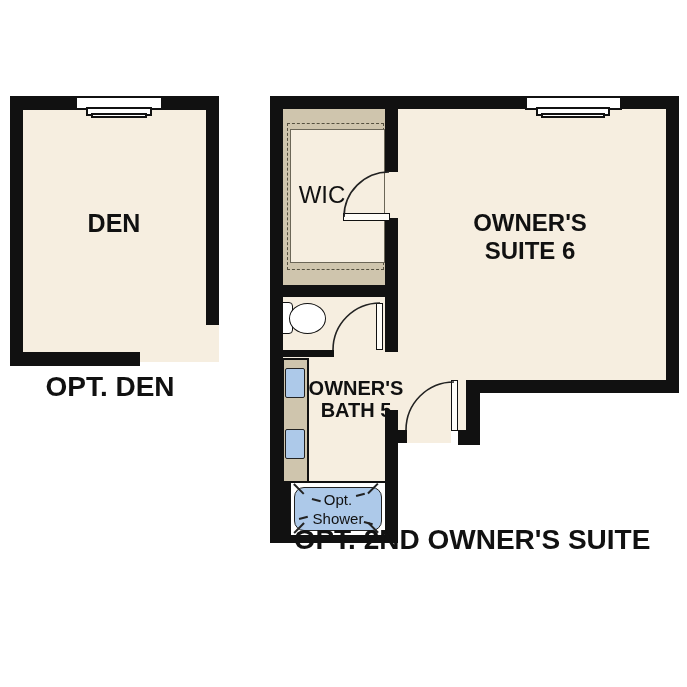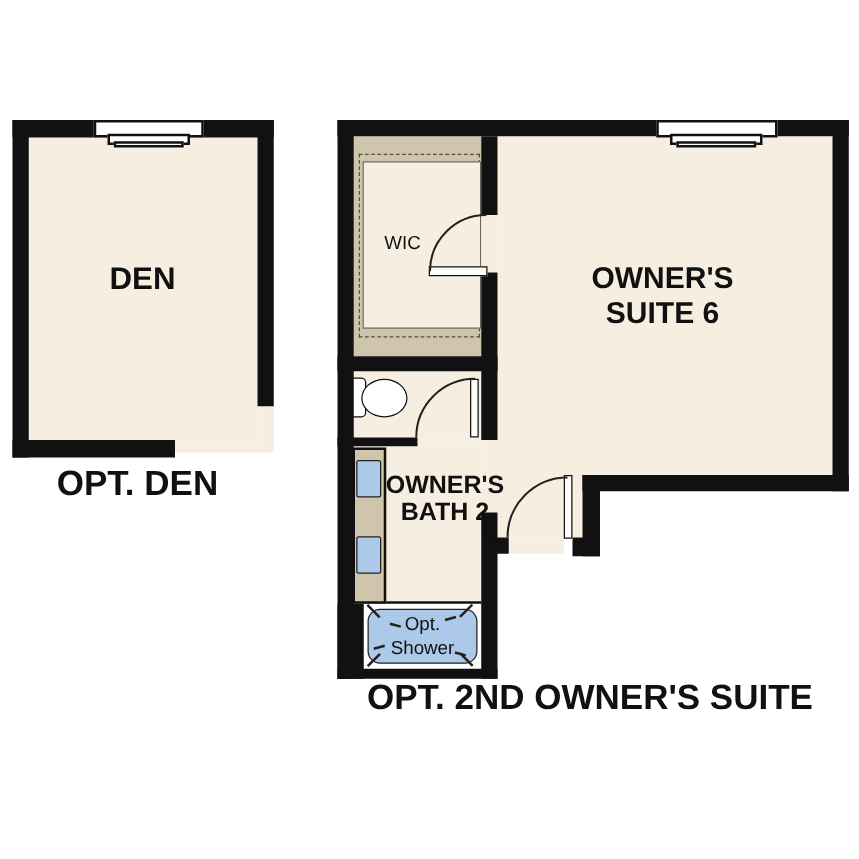--- a/index.html
+++ b/index.html
@@ -108,20 +108,20 @@
     <div class="leaf" style="left:343px;top:213px;width:47px;height:8px;"></div>
     <div class="leaf" style="left:376px;top:303px;width:7px;height:47px;"></div>
     <div class="leaf" style="left:451px;top:380px;width:7px;height:51px;"></div>
 
     <svg class="overlay" width="687" height="687" viewBox="0 0 687 687">
       <path d="M344 217 A45 45 0 0 1 389 172" fill="none" stroke="#222" stroke-width="1.6"></path>
       <path d="M380 303 A47 47 0 0 0 333 350" fill="none" stroke="#222" stroke-width="1.6"></path>
       <path d="M454 382 A48 48 0 0 0 406 430" fill="none" stroke="#222" stroke-width="1.6"></path>
     </svg>
 
-    <div class="label" style="left:300px;top:185px;width:44px;height:20px;font-size:15px;">WIC</div>
+    <div class="label" style="left:300px;top:185px;width:44px;height:20px;font-size:24px;">WIC</div>
     <div class="label bold" style="left:445px;top:206px;width:170px;height:62px;font-size:24px;line-height:28px;">OWNER'S SUITE 6</div>
-    <div class="label bold" style="left:304px;top:365px;width:104px;height:68px;font-size:20px;line-height:22px;">OWNER'S BATH 2</div>
+    <div class="label bold" style="left:304px;top:365px;width:104px;height:68px;font-size:20px;line-height:22px;">OWNER'S BATH 5</div>
     <div class="label" style="left:301px;top:488px;width:74px;height:41px;font-size:15px;line-height:19px;">Opt. Shower</div>
-    <div class="label bold" style="left:277px;top:541px;width:390px;height:34px;font-size:28px;white-space:nowrap;">OPT. 2ND OWNER'S SUITE</div>
+    <div class="label bold" style="left:277px;top:523px;width:390px;height:34px;font-size:28px;white-space:nowrap;">OPT. 2ND OWNER'S SUITE</div>
   </div>
 
 </div>
 
 </body></html>

